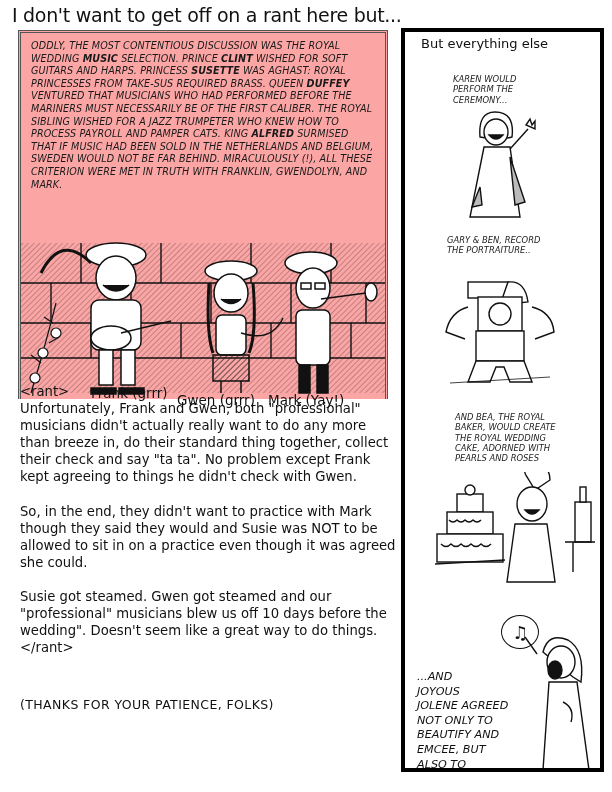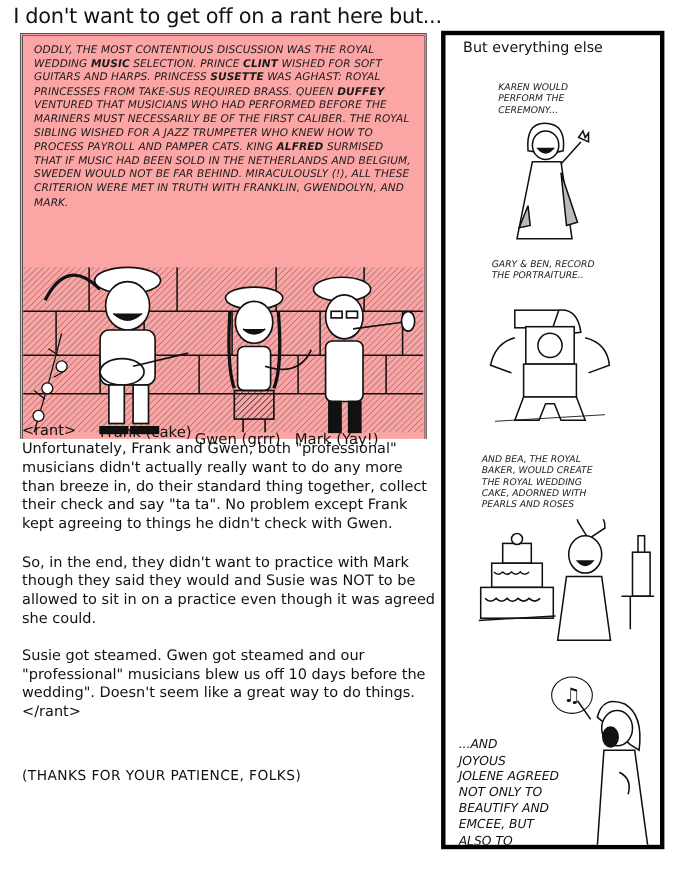--- a/index.html
+++ b/index.html
@@ -84,21 +84,21 @@
         <line x1="300" y1="66" x2="345" y2="60"></line>
         <ellipse cx="350" cy="59" rx="6" ry="9"></ellipse>
         <rect x="275" y="77" width="34" height="55" rx="6"></rect>
         <rect x="278" y="132" width="11" height="28" fill="#111"></rect>
           <rect x="296" y="132" width="11" height="28" fill="#111"></rect>
       </g>
     </svg>
   </div>
 </div>
 
-<div class="label" style="left:91px; top:385px;">Frank (cake)</div>
+<div class="label" style="left:91px; top:385px;">Frank (grrr)</div>
 <div class="label" style="left:177px; top:392px;">Gwen (grrr)</div>
 <div class="label" style="left:268px; top:392px;">Mark (Yay!)</div>
 
 <div class="rant">
   <div>&lt;rant&gt;</div>
   <p>Unfortunately, Frank and Gwen, both "professional" musicians didn't actually really want to do any more than breeze in, do their standard thing together, collect their check and say "ta ta". No problem except Frank kept agreeing to things he didn't check with Gwen.</p>
   <p>So, in the end, they didn't want to practice with Mark though they said they would and Susie was NOT to be allowed to sit in on a practice even though it was agreed she could.</p>
   <p style="margin:0">Susie got steamed. Gwen got steamed and our "professional" musicians blew us off 10 days before the wedding". Doesn't seem like a great way to do things.</p>
   <div>&lt;/rant&gt;</div>
 </div>
@@ -137,21 +137,21 @@
       <path d="M68 5 Q85 3 88 25 L60 28z"></path>
       <rect x="38" y="20" width="44" height="34"></rect>
       <circle cx="60" cy="37" r="11"></circle>
       <path d="M28 30 Q10 35 6 55 L25 62 M92 30 Q112 35 114 55 L95 62"></path>
       <rect x="36" y="54" width="48" height="30"></rect>
       <path d="M36 84 L28 105 H50 L56 90 L64 90 L70 105 H92 L84 84z"></path>
       <path d="M10 106 L110 100" stroke-width="0.8"></path>
     </g>
   </svg>
 
-  <div class="rp-cap" style="left:33px; top:380px;">
+  <div class="rp-cap" style="left:50px; top:380px;">
     <div>And Bea, the royal</div>
     <div>baker, would create</div>
     <div>the royal wedding</div>
     <div>cake, adorned with</div>
     <div>pearls and roses</div>
   </div>
   <svg style="position:absolute; left:30px; top:440px;" width="160" height="115" viewBox="0 0 160 115">
     <g stroke="#111" stroke-width="1.4" fill="#fff">
       <rect x="22" y="22" width="26" height="18"></rect>
       <rect x="12" y="40" width="46" height="22"></rect>

